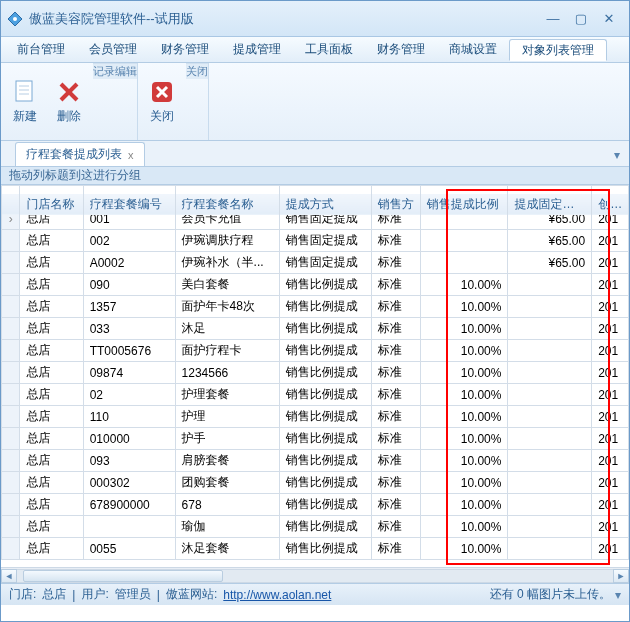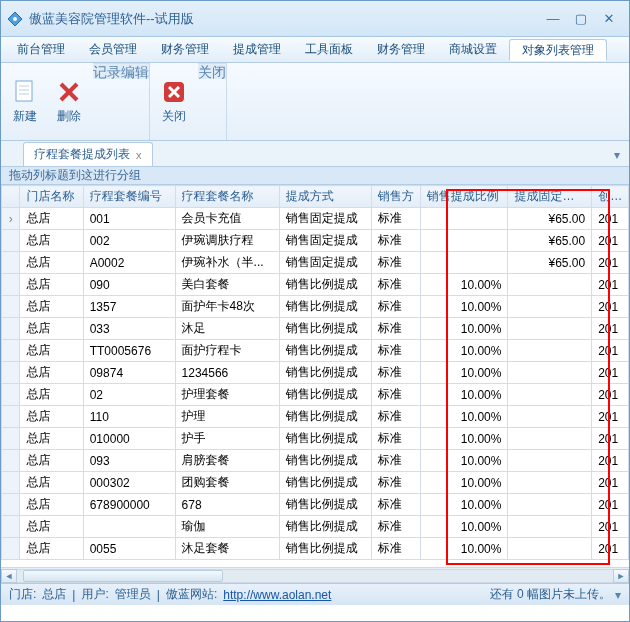--- a/index.html
+++ b/index.html
@@ -10,32 +10,32 @@
 .titlebar .winbtn { width: 28px; height: 18px; display: flex; align-items: center; justify-content: center; cursor: pointer; color: #3b6fa0; font-size: 13px; }
 .menubar { height: 26px; background: linear-gradient(#f6fbff,#e2eef9); display: flex; align-items: stretch; border-bottom: 1px solid #b3cce4; padding: 2px 4px; }
 .menubar .menuitem { padding: 0 12px; display: flex; align-items: center; color: #1a4c7a; cursor: pointer; }
 .menubar .menuitem.active { background: #fff; border: 1px solid #b3cce4; border-bottom: 1px solid #fff; border-radius: 3px 3px 0 0; margin-bottom: -1px; }
 .ribbon { height: 78px; background: linear-gradient(#f5faff,#e6f0fa); border-bottom: 1px solid #b3cce4; display: flex; }
 .ribbon-group { border-right: 1px solid #c8dbed; display: flex; flex-direction: row; }
 .ribbon-btns { flex: 1; display: flex; padding: 2px; }
 .ribbon-btn { width: 44px; display: flex; flex-direction: column; align-items: center; justify-content: center; gap: 2px; border: 1px solid transparent; border-radius: 3px; cursor: pointer; }
 .ribbon-icon { width: 28px; height: 28px; display: flex; align-items: center; justify-content: center; }
 .ribbon-btn span.lbl { color: #2b5f92; font-size: 12px; }
-.ribbon-group .caption { height: 16px; text-align: left; font-size: 14px; color: #5a85b0; background: #e0ecf7; border-top: 1px solid #d1e1f0; }
-.tabstrip { height: 26px; background: #eaf2fa; display: flex; align-items: end; padding-left: 22px; border-bottom: 1px solid #b3cce4; justify-content: flex-end; }
+.ribbon-group .caption { height: 16px; text-align: left; font-size: 11px; color: #5a85b0; background: #e0ecf7; border-top: 1px solid #d1e1f0; }
+.tabstrip { height: 26px; background: #eaf2fa; display: flex; align-items: end; padding-left: 14px; border-bottom: 1px solid #b3cce4; justify-content: flex-end; }
 .tab { background: #fff; border: 1px solid #b3cce4; border-bottom: none; border-radius: 3px 3px 0 0; padding: 3px 10px; display: flex; align-items: center; gap: 6px; color: #2b5f92; cursor: pointer; }
 .tab .close { color: #888; font-size: 11px; }
 .tabstrip .spacer { flex: 1; }
 .tabstrip .dropdown { width: 16px; height: 22px; display: flex; align-items: center; justify-content: center; color: #5a85b0; cursor: pointer; margin-right: 4px; }
 .group-panel { height: 18px; background: #d9e8f6; border-bottom: 1px solid #b3cce4; color: #3b6895; display: flex; align-items: center; padding-left: 8px; font-size: 12px; }
 .grid-wrap { height: 398px; overflow: hidden; position: relative; }
 .grid-scroll { height: 382px; overflow-x: auto; overflow-y: hidden; }
 table.grid { border-collapse: collapse; width: 100%; table-layout: fixed; }
 table.grid th, table.grid td { border: 1px solid #d3dde8; padding: 2px 6px; height: 22px; font-size: 12px; text-align: left; white-space: nowrap; overflow: hidden; text-overflow: ellipsis; }
-table.grid th { background: linear-gradient(#f1f6fc,#e3edf8); color: #2b5f92; font-weight: normal; position: sticky; top: 0; }
+table.grid th { background: linear-gradient(#f1f6fc,#e3edf8); color: #2b5f92; font-weight: normal; position: sticky; top: 8px; }
 table.grid td.num { text-align: right; }
 .rowhandle { width: 16px; background: #edf3fa; text-align: center !important; color: #888; }
 .highlight-box { position: absolute; border: 2px solid #f00; pointer-events: none; top: 4px; left: 445px; width: 164px; height: 376px; }
 .hscrollbar { height: 16px; background: #e8eef5; border-top: 1px solid #cdd9e6; display: flex; align-items: center; }
 .hscrollbar .btn { width: 16px; height: 14px; background: linear-gradient(#f6fbff,#dce8f3); border: 1px solid #b9cde0; display: flex; align-items: center; justify-content: center; font-size: 9px; color: #5a85b0; cursor: pointer; }
 .hscrollbar .track { flex: 1; height: 14px; background: #e2eaf2; border: 1px solid #cdd9e6; border-left: none; border-right: none; position: relative; }
 .hscrollbar .thumb { position: absolute; left: 6px; top: 0; width: 200px; height: 12px; background: linear-gradient(#f4f9fe,#d7e5f1); border: 1px solid #b9cde0; border-radius: 2px; }
 .statusbar { height: 22px; background: linear-gradient(#e8f1fa,#d6e5f3); border-top: 1px solid #b3cce4; display: flex; align-items: center; padding: 0 8px; color: #2b5f92; font-size: 12px; gap: 6px; }
 .statusbar .right { margin-left: auto; display: flex; align-items: center; gap: 4px; }
 .statusbar a { color: #1756a8; text-decoration: underline; }

